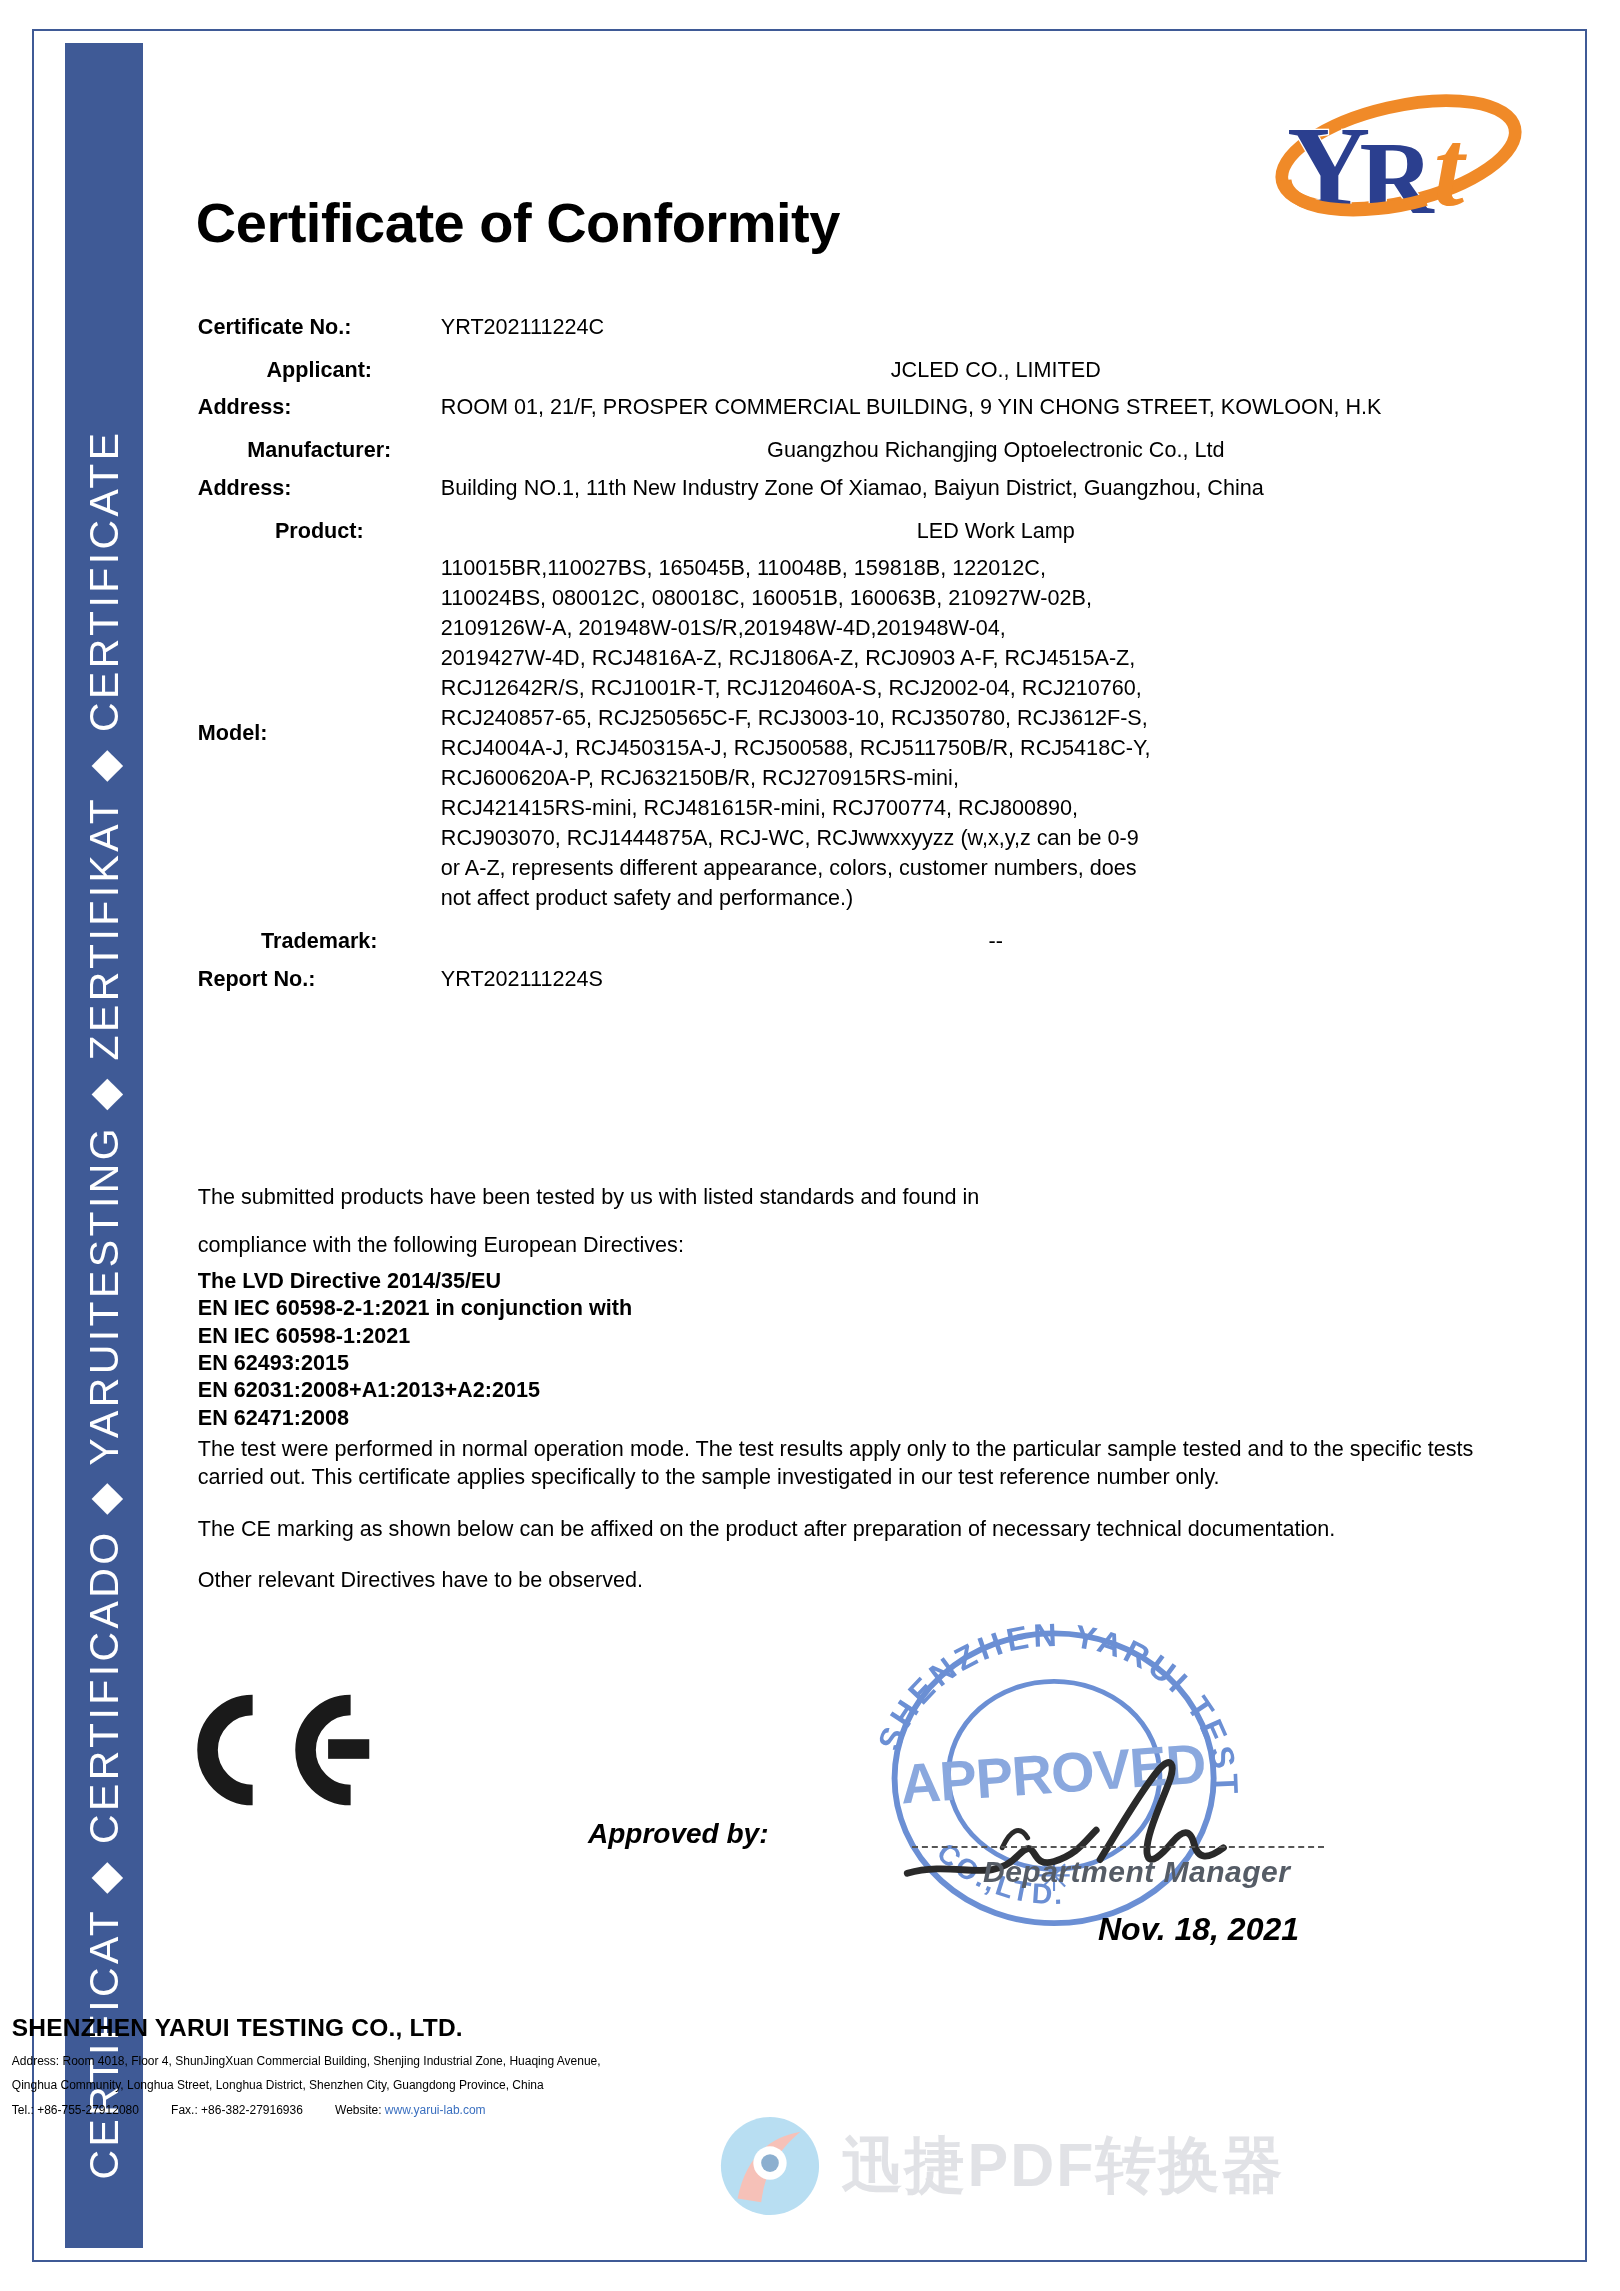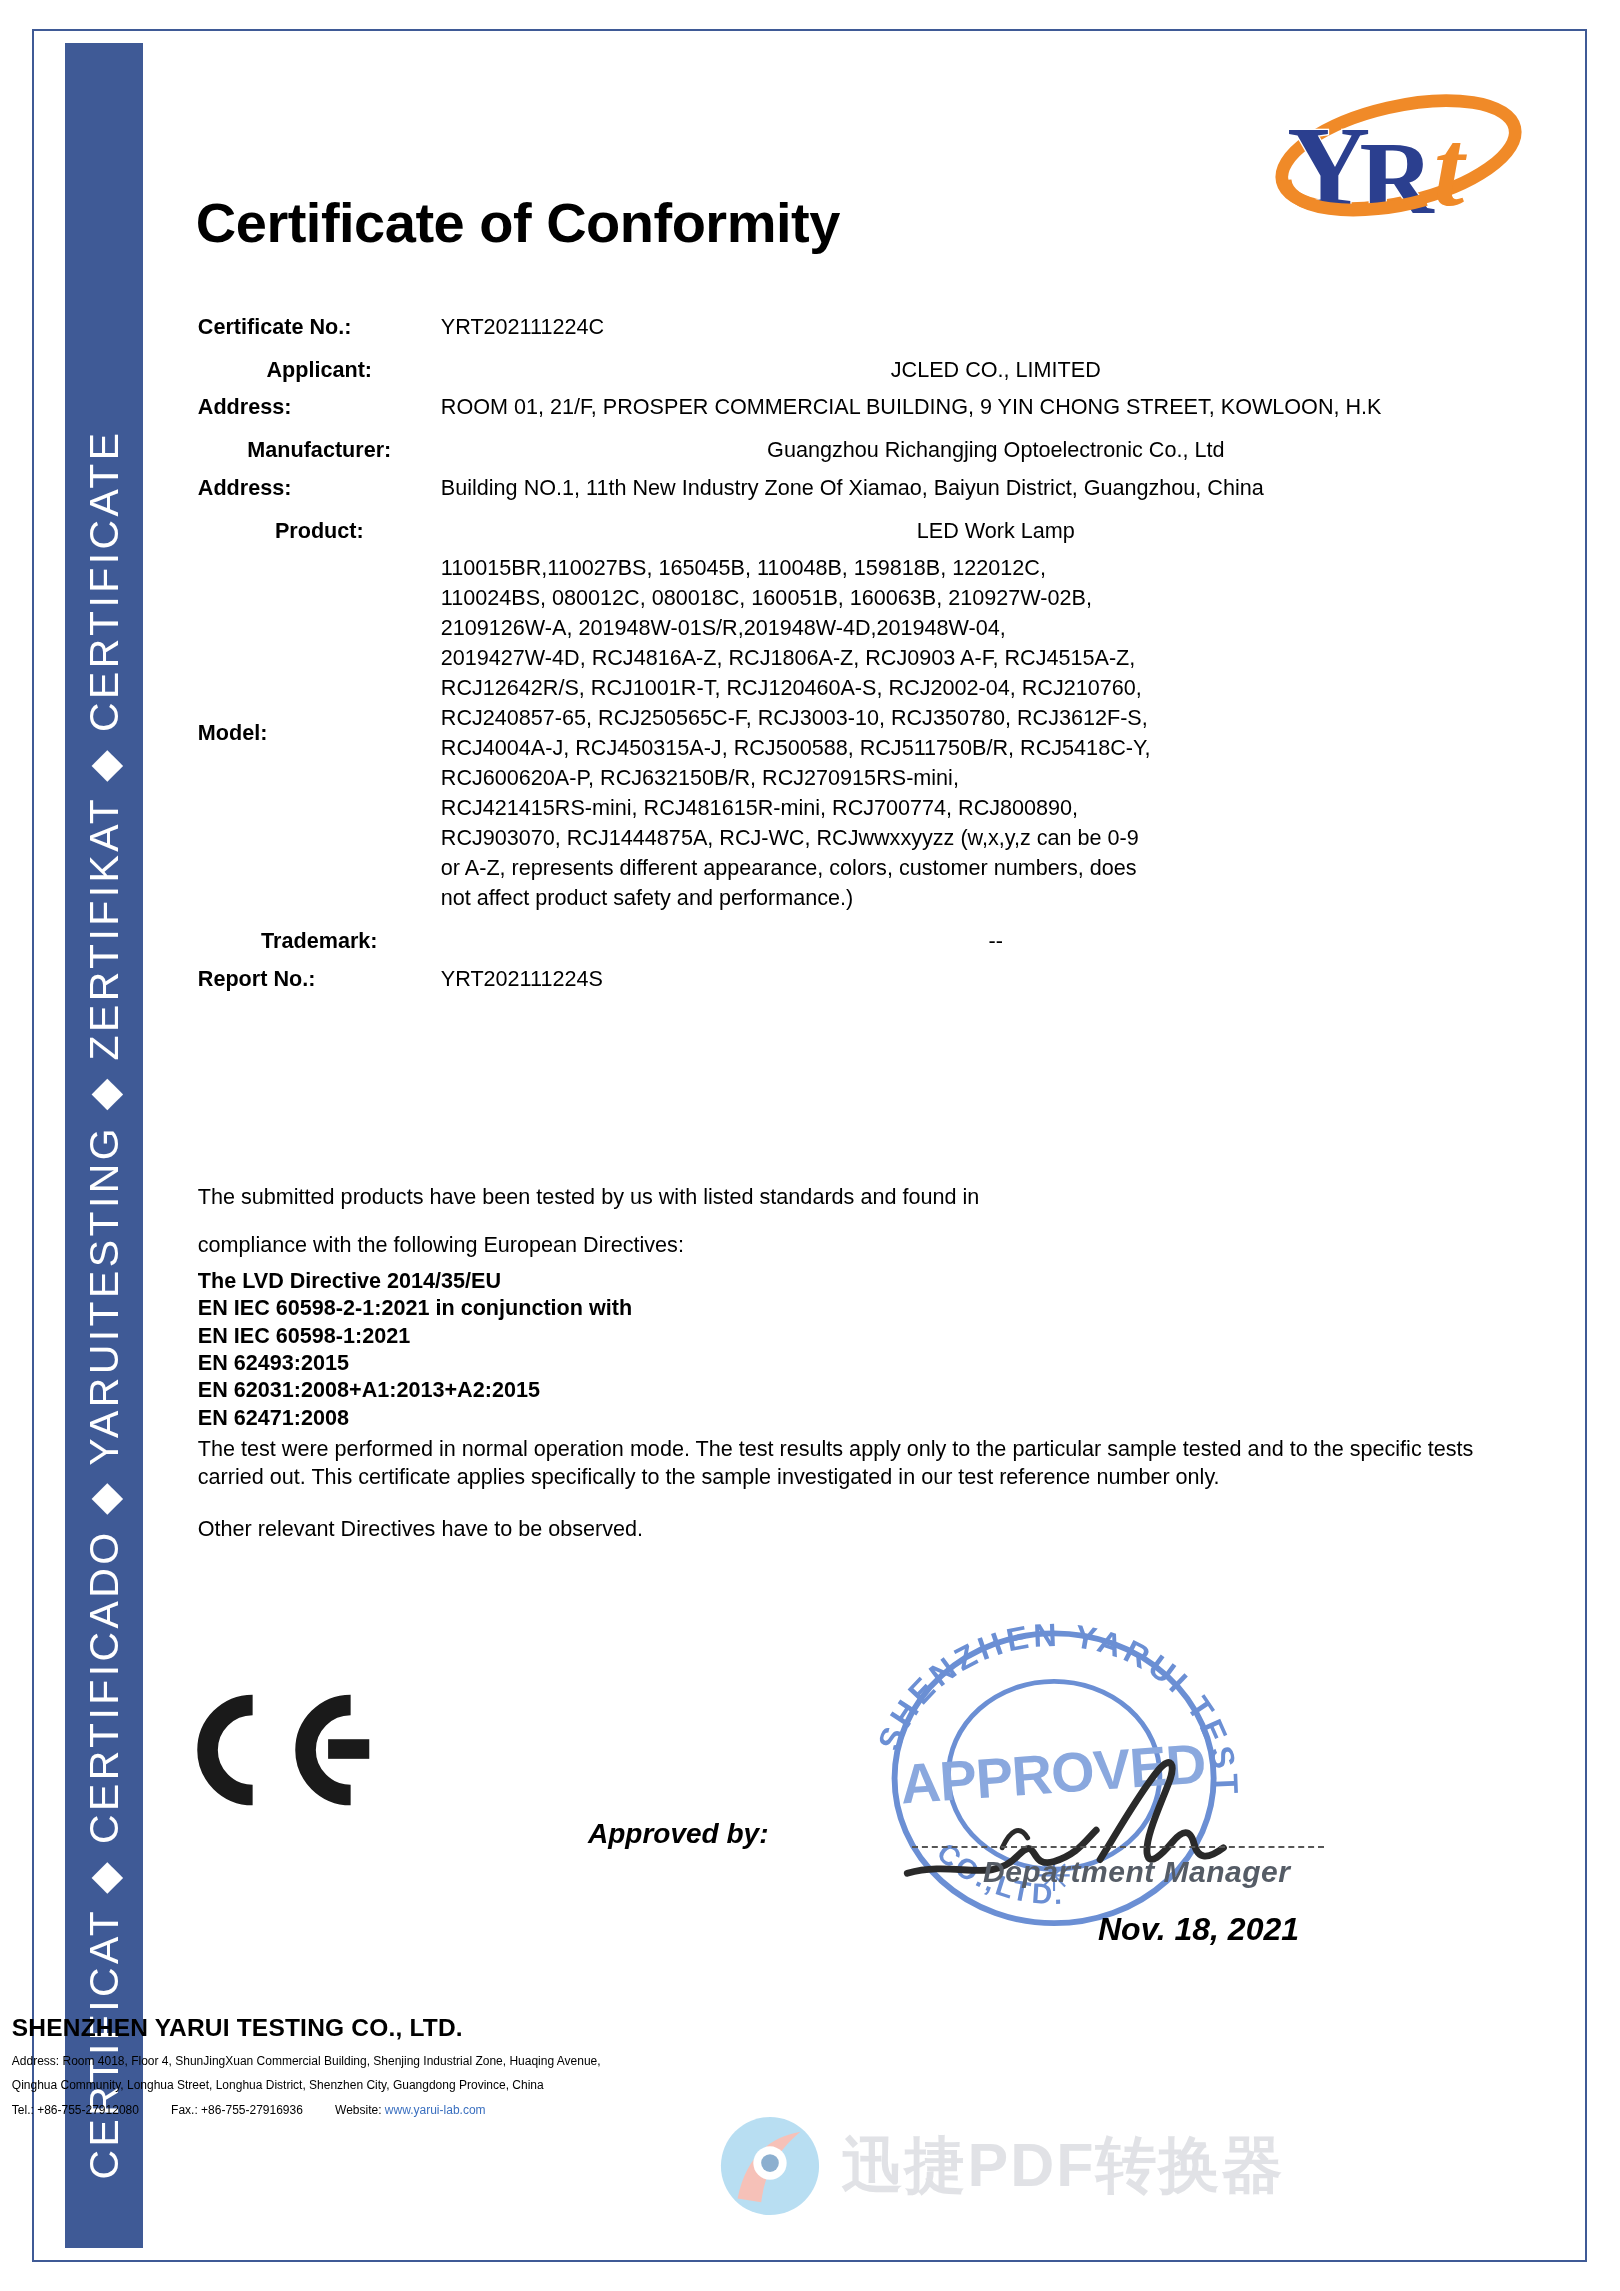--- a/index.html
+++ b/index.html
@@ -288,20 +288,21 @@
     <div class="stmt-line2">compliance with the following European Directives:</div>
     <div class="std-list">
         <div>The LVD Directive 2014/35/EU</div>
         <div>EN IEC 60598-2-1:2021 in conjunction with</div>
         <div>EN IEC 60598-1:2021</div>
         <div>EN 62493:2015</div>
         <div>EN 62031:2008+A1:2013+A2:2015</div>
         <div>EN 62471:2008</div>
       </div>
     <div class="para">The test were performed in normal operation mode. The test results apply only to the particular sample tested and to the specific tests carried out. This certificate applies specifically to the sample investigated in our test reference number only.</div>
+    <div class="para para-gap">The CE marking as shown below can be affixed on the product after preparation of necessary technical documentation.</div>
     <div class="para para-gap">Other relevant Directives have to be observed.</div>
   </div>
 
 </div>
 
 <div class="ce-mark">
   <svg viewBox="0 0 200 120" width="196" height="118" aria-hidden="true">
     <path d="M 68 14 A 46 46 0 1 0 68 106" fill="none" stroke="#1a1a1a" stroke-width="21"></path>
     <path d="M 168 14 A 46 46 0 1 0 168 106" fill="none" stroke="#1a1a1a" stroke-width="21"></path>
     <rect x="145" y="49" width="42" height="20" fill="#1a1a1a"></rect>
@@ -338,21 +339,21 @@
 <div class="dept-title">Department Manager</div>
 <div class="sig-date">Nov. 18, 2021</div>
 
 <div class="footer">
   <div class="footer-company">SHENZHEN YARUI TESTING CO., LTD.</div>
   <div class="footer-line">Address: Room 4018, Floor 4, ShunJingXuan Commercial Building, Shenjing Industrial Zone, Huaqing Avenue,</div>
   <div class="footer-line">Qinghua Community, Longhua Street, Longhua District, Shenzhen City, Guangdong Province, China</div>
   <div class="footer-line">
     <span>Tel.: +86-755-27912080</span>
     <span class="fspace"></span>
-    <span>Fax.: +86-755-27916936</span>
+    <span>Fax.: +86-382-27916936</span>
     <span class="fspace"></span>
     <span>Website:</span>
     <span class="footer-link">www.yarui-lab.com</span>
   </div>
 </div>
 
 <div class="watermark">
   <svg width="108" height="108" viewBox="0 0 110 110" aria-hidden="true">
     <circle cx="55" cy="55" r="50" fill="#7fc4e8"></circle>
     <path d="M 22 88 C 30 48 52 26 86 20 C 62 40 50 62 46 92 Z" fill="#f0907f"></path>

